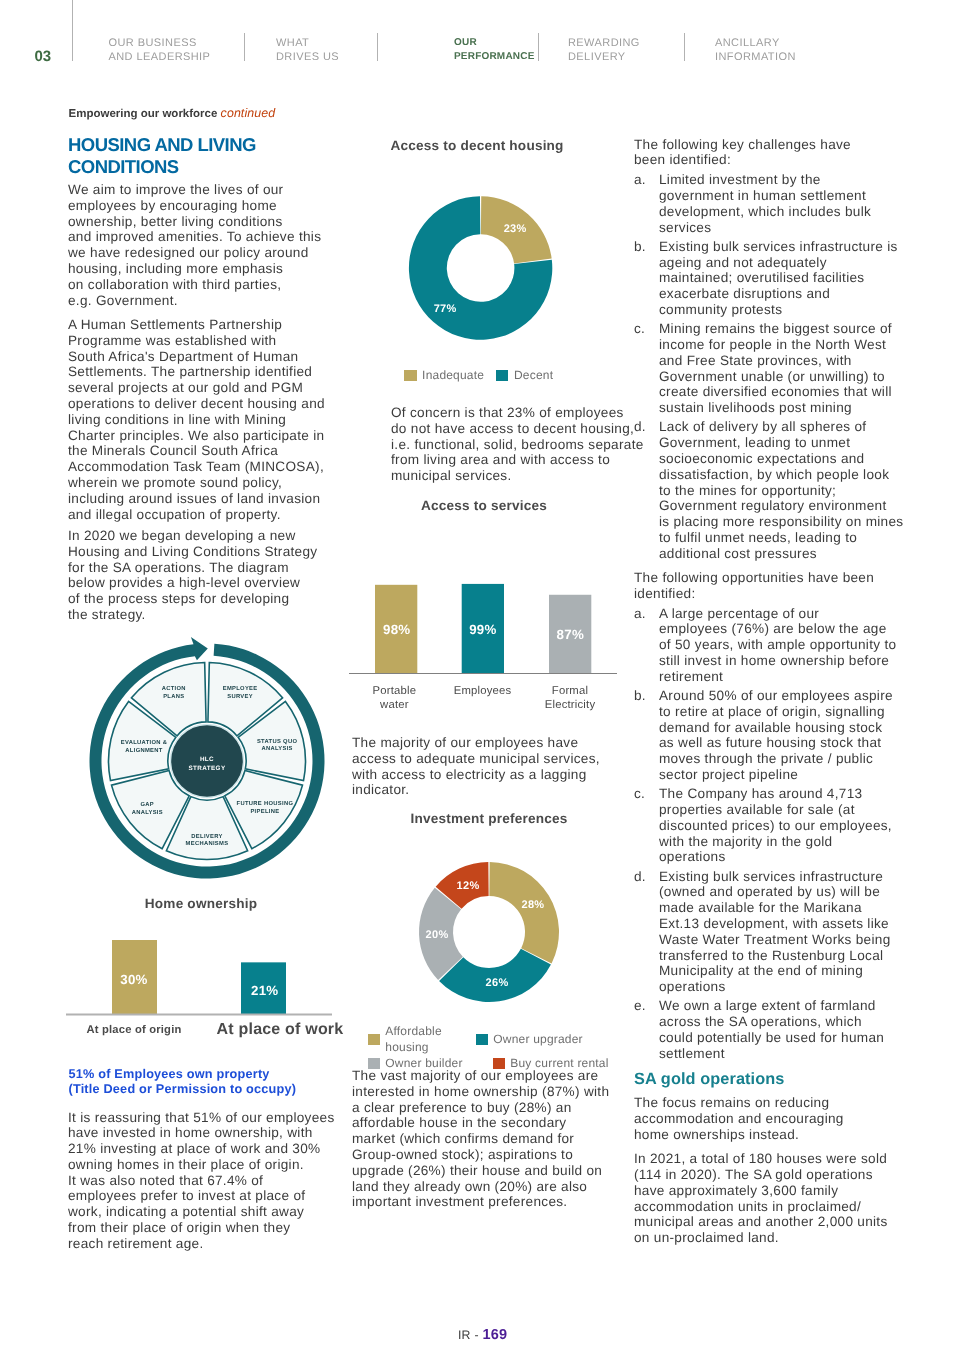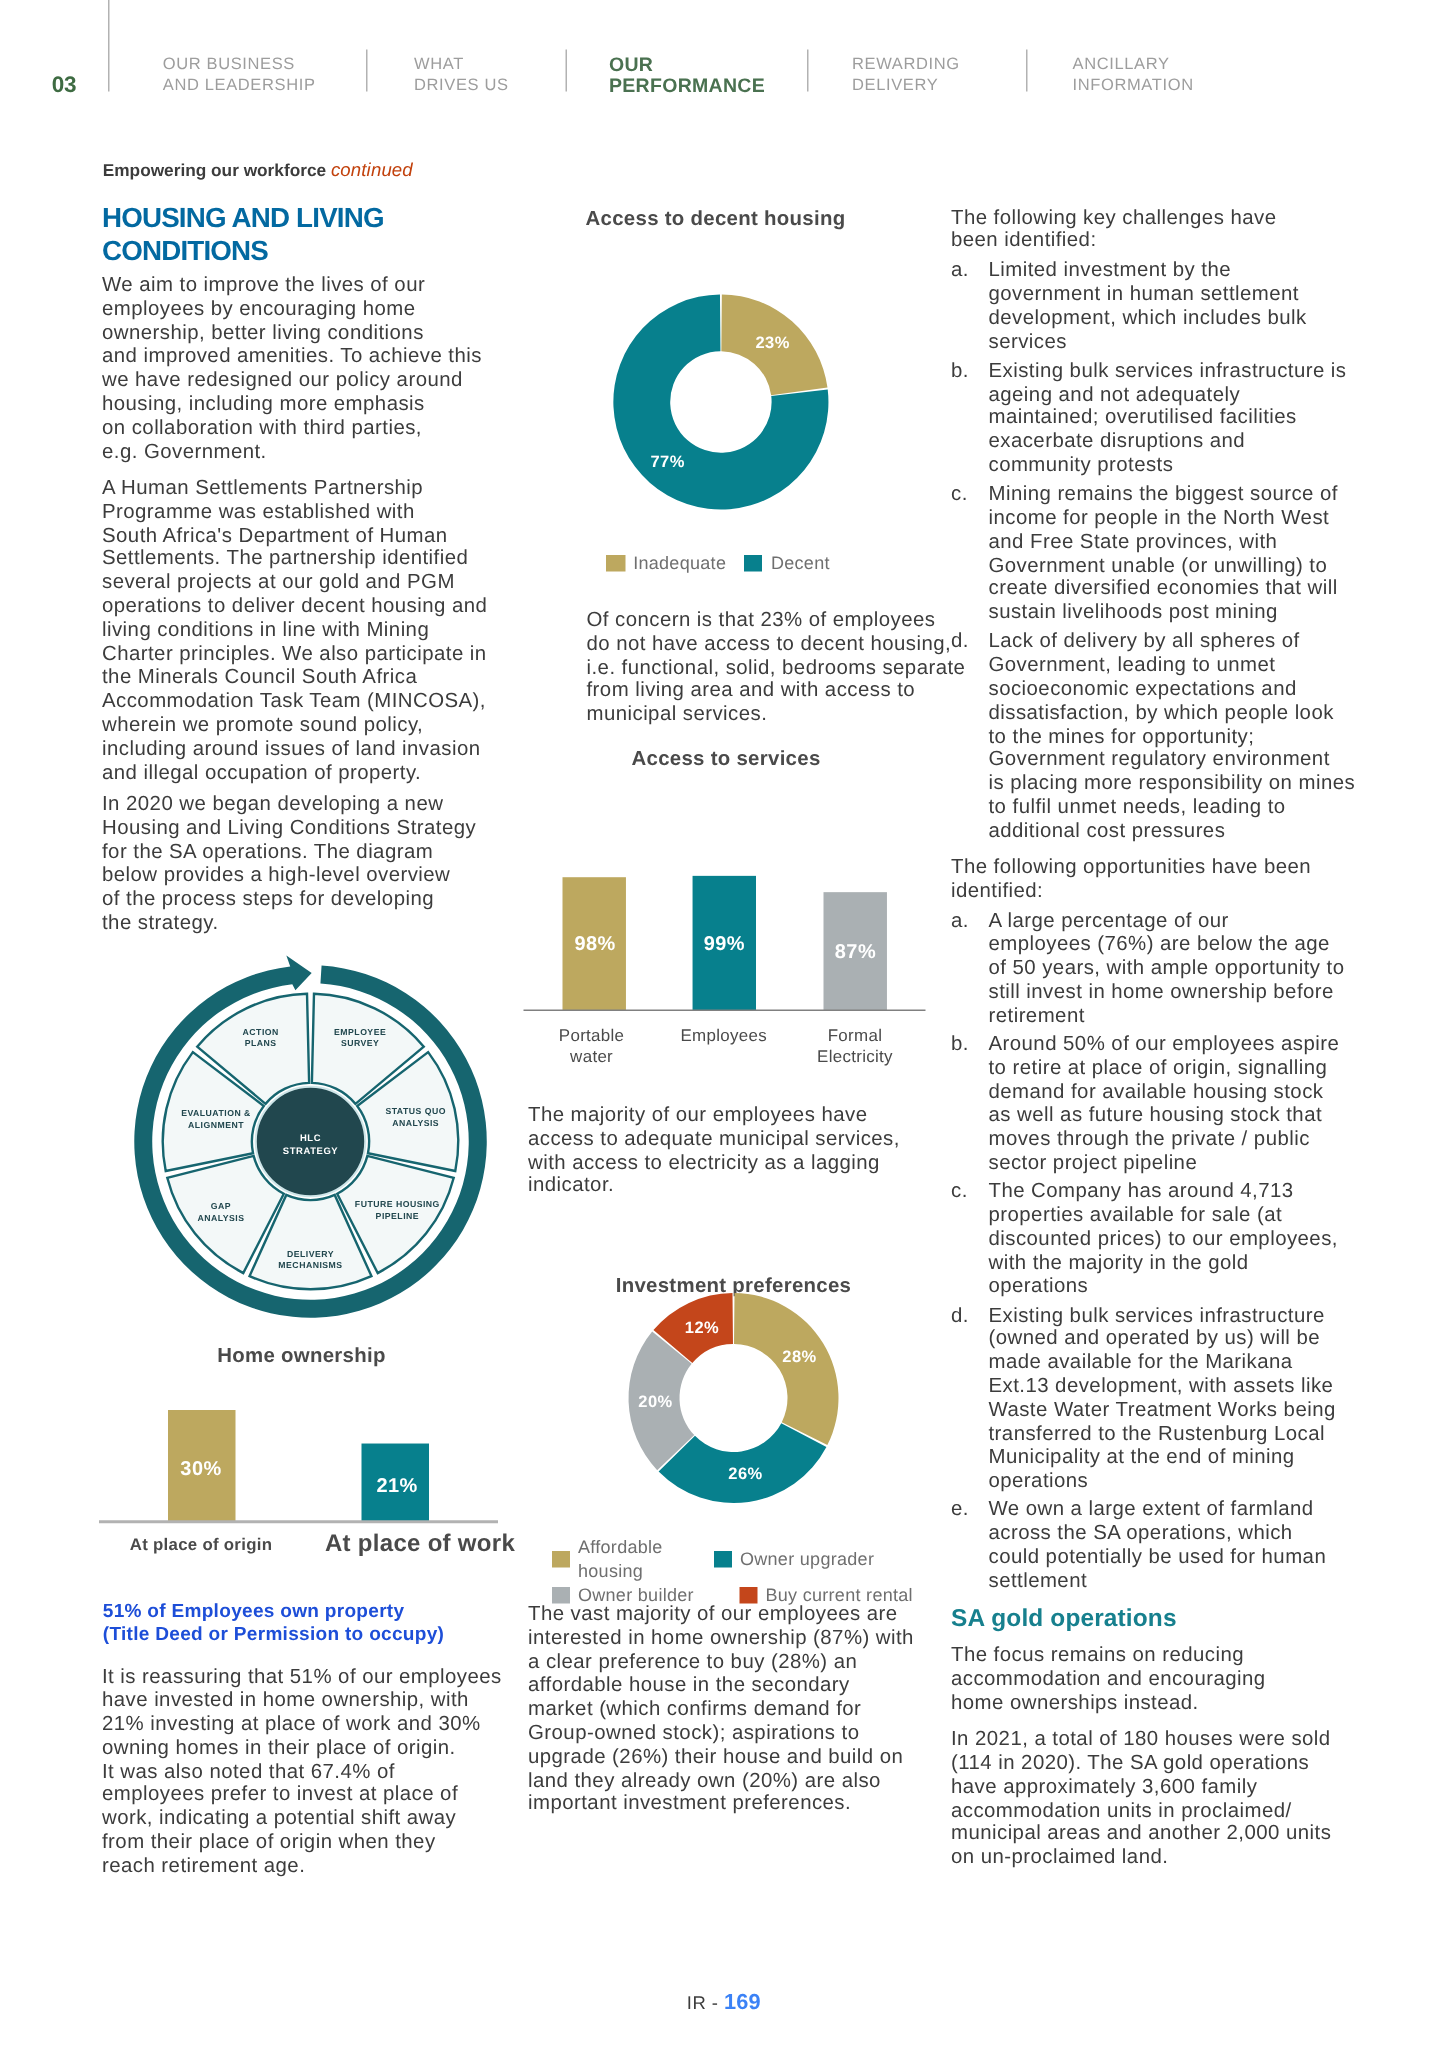--- a/index.html
+++ b/index.html
@@ -8,21 +8,21 @@
        -webkit-font-smoothing:antialiased;text-rendering:geometricPrecision;overflow:hidden;position:relative;}
   .page{position:absolute;inset:0;}
 
   
   .hdr{position:absolute;left:0;top:0;width:965px;height:62px;}
   .hdr .secnum{position:absolute;left:34.5px;top:51px;font-size:15px;font-weight:bold;
       color:#3e6b42;letter-spacing:-0.1px;line-height:11px;}
   .hdr .vline{position:absolute;top:0;width:1px;background:#b2b2b2;}
   .navitem{position:absolute;top:35.5px;font-size:11px;line-height:14.4px;color:#9d9d9d;
       letter-spacing:0.42px;white-space:nowrap;font-weight:400;}
-  .navitem.active{color:#4a7150;font-weight:bold;letter-spacing:0.2px;font-size:13px;line-height:14.4px;top:35.5px;}
+  .navitem.active{color:#4a7150;font-weight:bold;letter-spacing:0.2px;font-size:10px;line-height:14.4px;top:35.5px;margin-left:48px;}
 
   
   .crumb{position:absolute;left:68.5px;top:106px;font-size:11.5px;color:#3c3c3c;white-space:nowrap;}
   .crumb b{font-weight:bold;}
   .crumb i{font-style:italic;color:#c2410c;font-weight:400;font-size:12.4px;letter-spacing:0.1px;}
 
   
   .col{position:absolute;}
   .colL{left:68px;top:130px;width:262px;height:1150px;}
   .colM{left:352px;top:130px;width:262px;height:1100px;}
@@ -45,21 +45,21 @@
   
   .ctitle{font-size:13.6px;font-weight:bold;color:#4a4a4a;text-align:center;letter-spacing:0.2px;}
   .blab{font-size:11.3px;line-height:14.2px;color:#4a4a4a;text-align:center;letter-spacing:0.2px;}
 
   
   .legend{display:flex;flex-wrap:wrap;font-size:12px;color:#6f6f6f;letter-spacing:0.2px;line-height:16px;}
   .legend .lg{display:flex;align-items:center;}
   .legend .sw{width:12.3px;height:11px;margin-right:5.5px;flex:none;}
 
   .footer{position:absolute;left:0;top:1327px;width:965px;text-align:center;font-size:12.3px;color:#3c3c3c;letter-spacing:0.3px;}
-  .footer .pg{color:#3b82f6;font-weight:bold;font-size:14.5px;letter-spacing:0.1px;}
+  .footer .pg{color:#4c1d95;font-weight:bold;font-size:14.5px;letter-spacing:0.1px;}
 </style>
 </head>
 <body>
 
 <div class="page">
 
   <div class="hdr">
     <div class="secnum">03</div>
     <div class="vline" style="left:72px;height:61px;"></div>
     <div class="vline" style="left:243.8px;top:33px;height:28px;"></div>
@@ -197,21 +197,21 @@
     </div>
     <div class="blab" style="position:absolute;left:80.5px;top:554px;width:100px;">
       <span>Employees</span>
     </div>
     <div class="blab" style="position:absolute;left:188px;top:554px;width:60px;">
       <span>Formal Electricity</span>
     </div>
 
     <p class="body" style="position:absolute;left:0;top:605px;">The majority of our employees have<br>access to adequate municipal services,<br>with access to electricity as a lagging<br>indicator.</p>
 
-    <div class="ctitle" style="position:absolute;left:7px;top:719px;width:260px;">Investment preferences</div>
+    <div class="ctitle" style="position:absolute;left:7px;top:681px;width:260px;">Investment preferences</div>
     <div style="position:absolute;left:0px;top:700px;">
       <svg width="260" height="160" viewBox="0 0 260 160" style="overflow:visible;display:block">
         <g transform="translate(137,102)">
           <path fill="#bda85f" d="M 0.672 -69.997 A 70 70 0 0 1 62.558 31.408 L 32.173 16.153 A 36 36 0 0 0 0.346 -35.998 Z"></path>
           <path fill="#07808d" d="M 61.944 32.603 A 70 70 0 0 1 -49.925 49.067 L -25.675 25.234 A 36 36 0 0 0 31.857 16.767 Z"></path>
           <path fill="#aab0b3" d="M -50.857 48.099 A 70 70 0 0 1 -54.233 -44.259 L -27.891 -22.762 A 36 36 0 0 0 -26.155 24.737 Z"></path>
           <path fill="#c4461b" d="M -53.373 -45.292 A 70 70 0 0 1 -0.672 -69.997 L -0.346 -35.998 A 36 36 0 0 0 -27.449 -23.293 Z"></path>
           <text x="44" y="-24" fill="#ffffff" font-size="11" font-weight="bold" text-anchor="middle" font-family="'Liberation Sans',sans-serif" letter-spacing="0.3">28%</text>
           <text x="8" y="53.7" fill="#ffffff" font-size="11" font-weight="bold" text-anchor="middle" font-family="'Liberation Sans',sans-serif" letter-spacing="0.3">26%</text>
           <text x="-52" y="5.8" fill="#ffffff" font-size="11" font-weight="bold" text-anchor="middle" font-family="'Liberation Sans',sans-serif" letter-spacing="0.3">20%</text>

